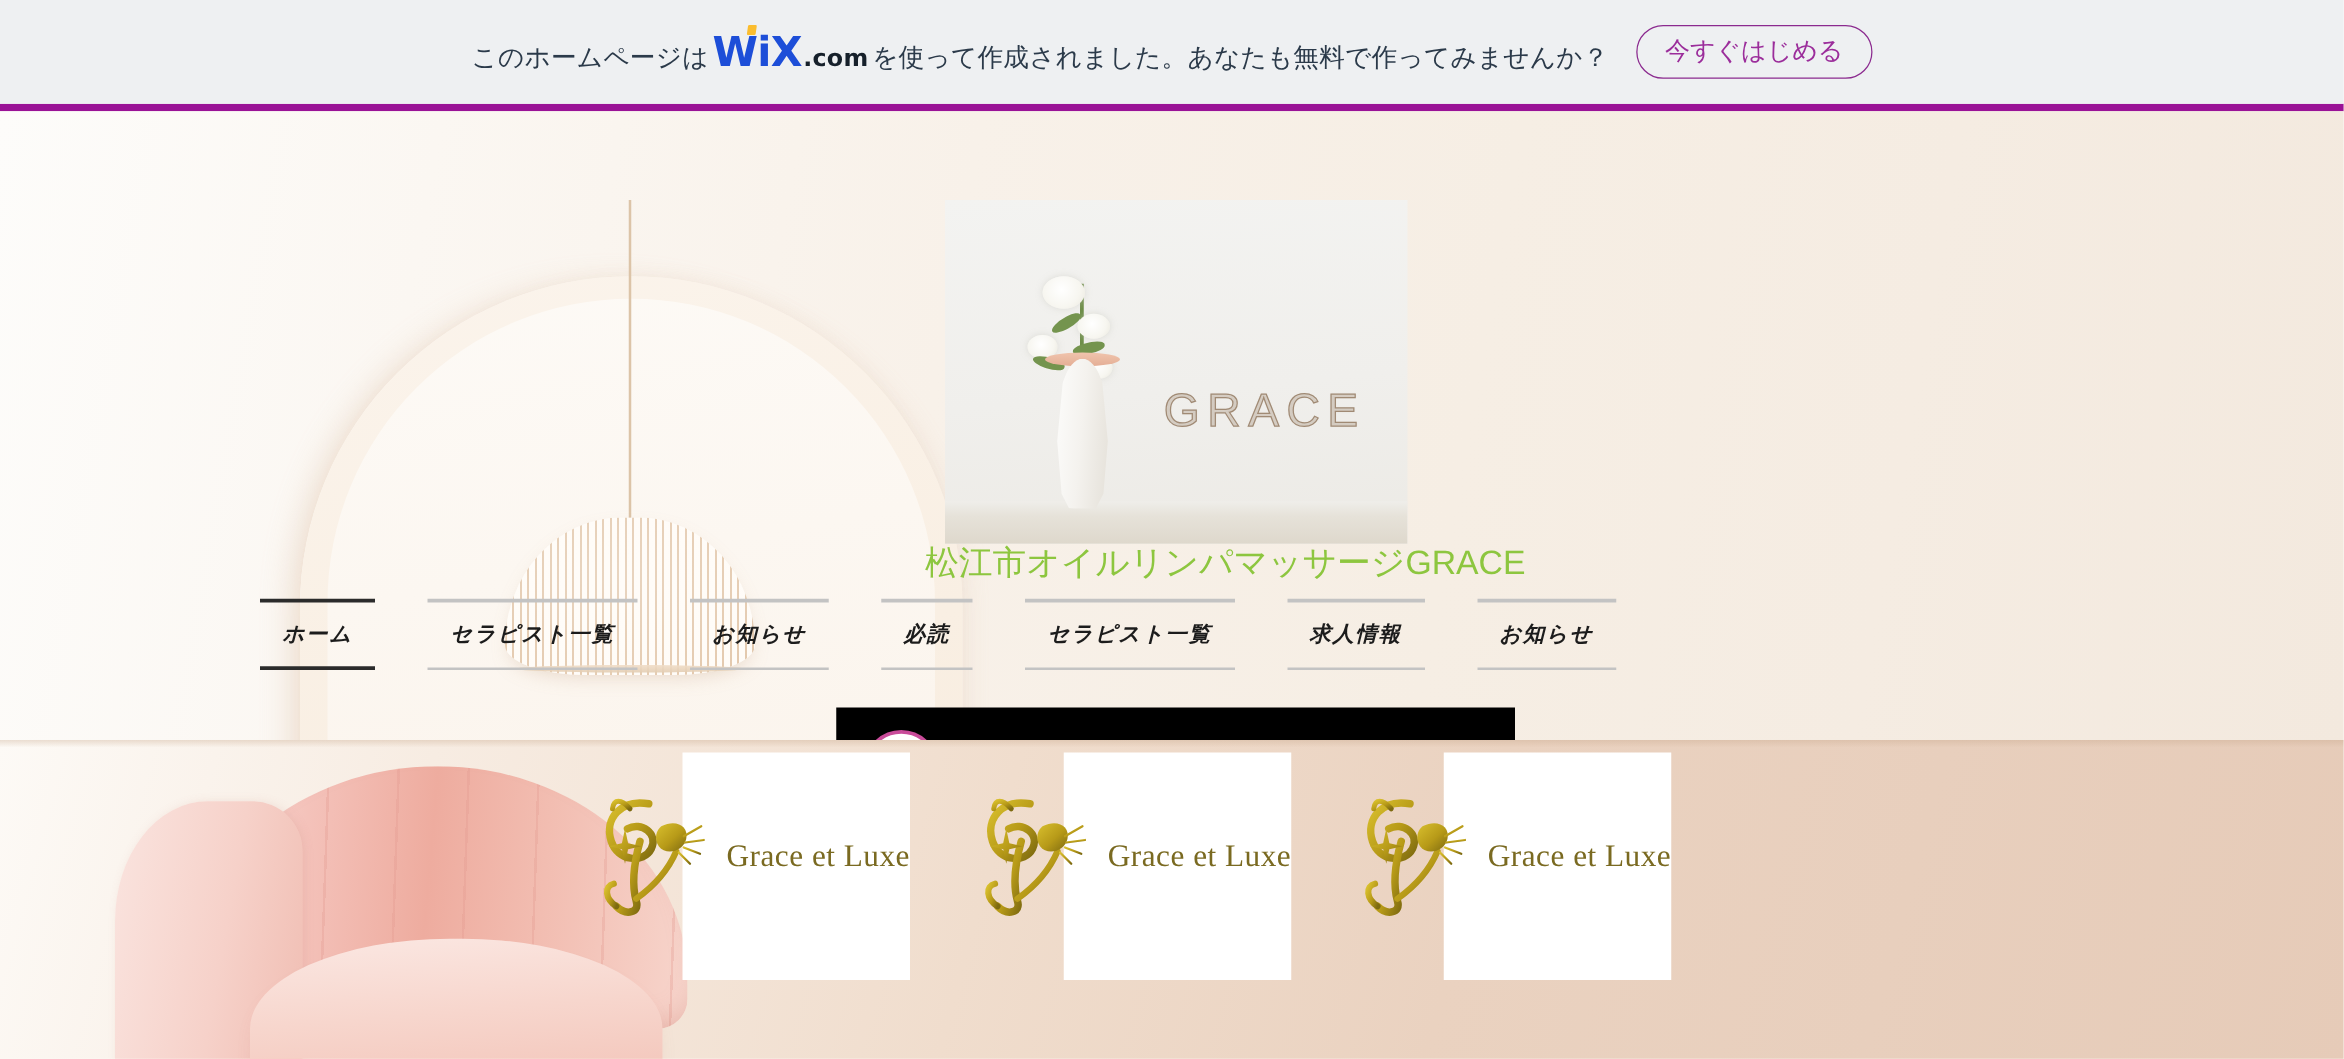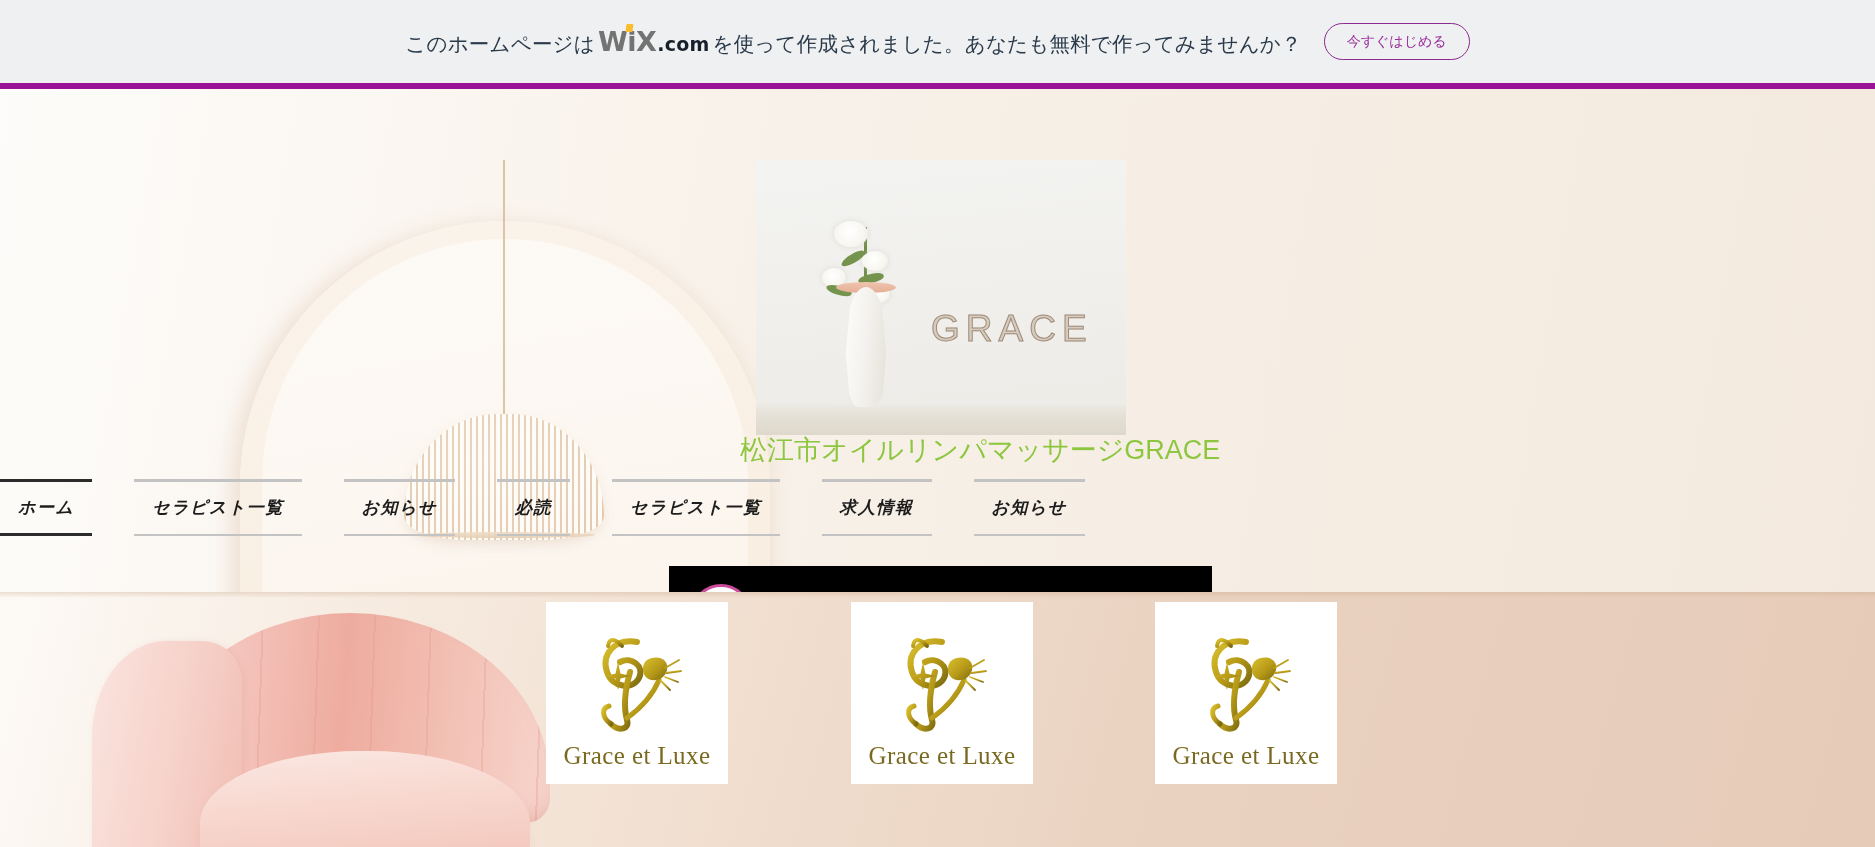--- a/index.html
+++ b/index.html
@@ -33,23 +33,23 @@
   }
   .wix-logo {
     display: inline-flex;
     align-items: baseline;
     position: relative;
     margin: 0 3px;
   }
   .wix-logo .wix-w {
     font-family: "DejaVu Sans", sans-serif;
     font-weight: 700;
-    font-size: 27px;
+    font-size: 33px;
     letter-spacing: -0.5px;
-    color: #737373;
+    color: #1d4ed8;
   }
   .wix-logo .wix-dot {
     position: absolute;
     left: 28.5px;
     top: -2px;
     width: 6.5px;
     height: 7.5px;
     background: #fbbd2f;
     border-radius: 1px;
     transform: skewX(-8deg);
@@ -60,21 +60,21 @@
     font-size: 19px;
     color: #16202b;
     margin-left: 1px;
   }
   .wix-cta {
     margin-left: 22px;
     border: 1.6px solid #8b2a8f;
     border-radius: 26px;
     color: #9b2d9b;
     background: transparent;
-    font-size: 14px;
+    font-size: 20px;
     padding: 10px 22px 11px;
     line-height: 1;
     cursor: pointer;
     white-space: nowrap;
     font-family: "Liberation Sans", sans-serif;
   }
   .purple-rule {
     height: 6px;
     background: #9a1296;
     width: 100%;
@@ -236,20 +236,21 @@
   }
 
   
   .nav {
     position: absolute;
     left: 0;
     top: 390px;
     width: 100%;
     display: flex;
     align-items: center;
+    padding-left: 208px;
     gap: 0;
   }
   .nav-item {
     position: relative;
     padding: 10px 4px;
     margin-right: 42px;
     text-align: center;
     cursor: pointer;
   }
   .nav-item .nav-label {
@@ -385,21 +386,21 @@
     left: 0; top: 0;
     width: 100%; height: 100%;
   }
   .logo-card {
     position: absolute;
     top: 10px;
     width: 182px;
     height: 182px;
     background: #ffffff;
     display: flex;
-    flex-direction: column;
+    flex-direction: row;
     align-items: center;
     justify-content: flex-end;
     padding-bottom: 14px;
     cursor: pointer;
   }
   .logo-mark {
     position: relative;
     width: 124px;
     height: 112px;
     margin-bottom: 2px;

